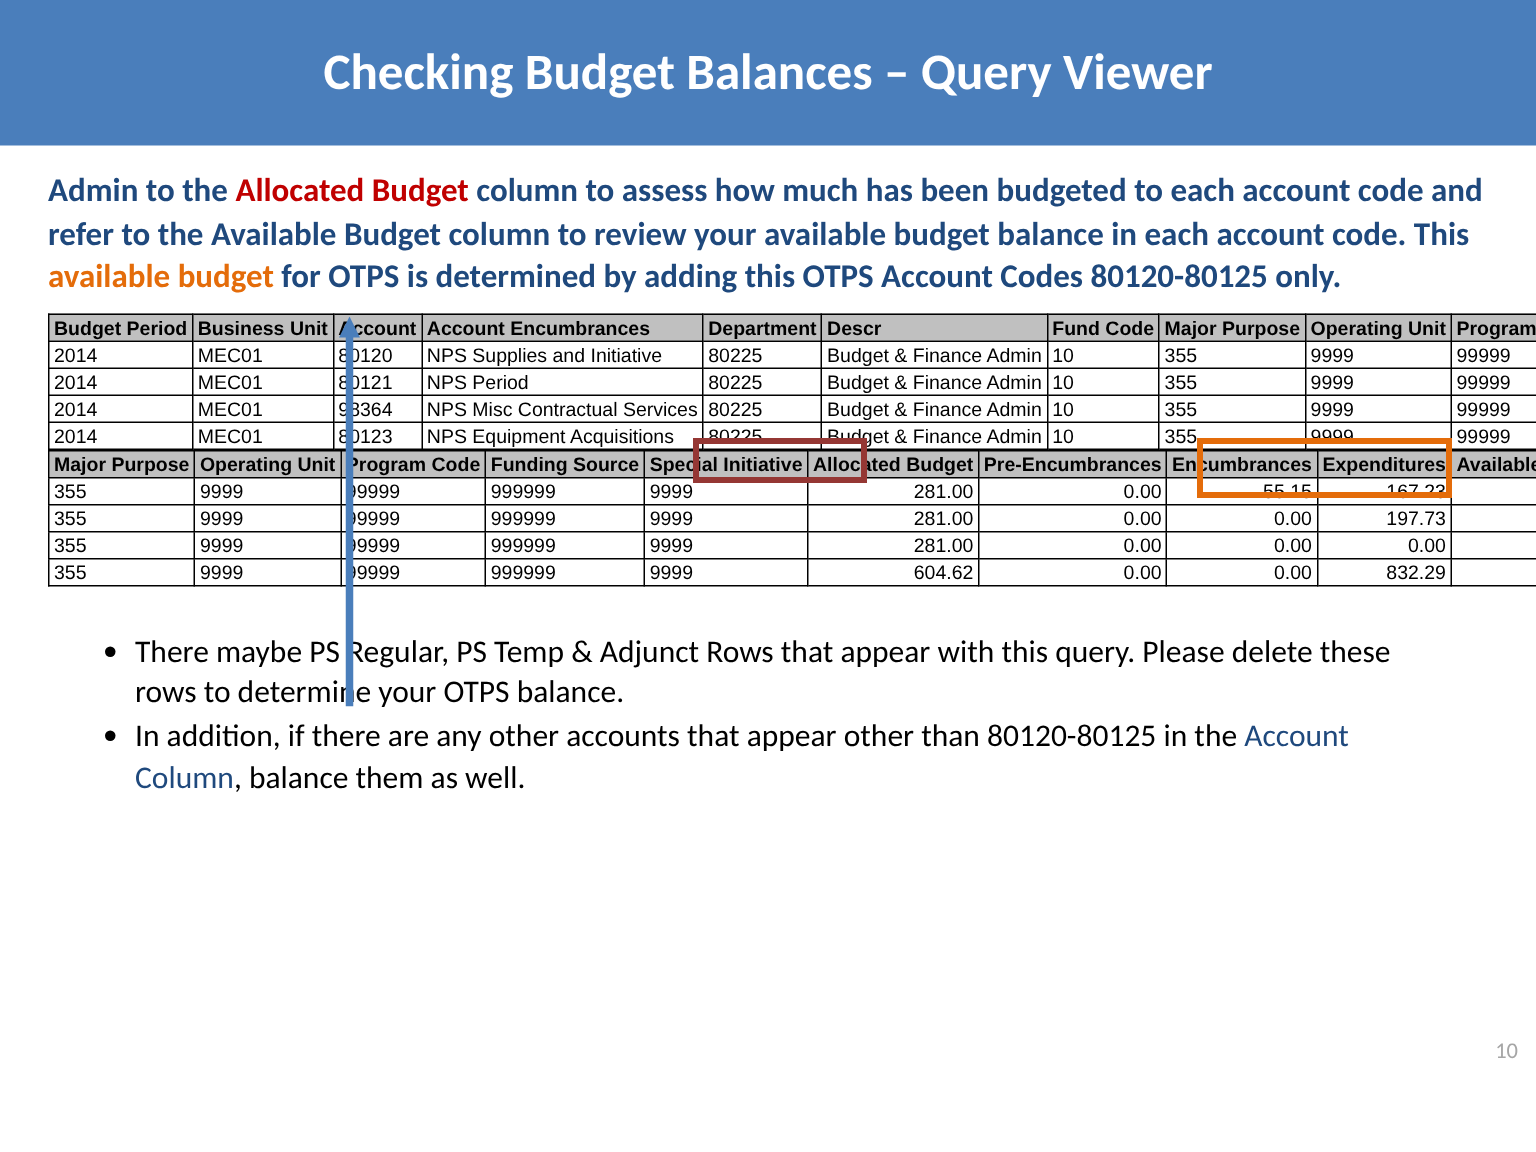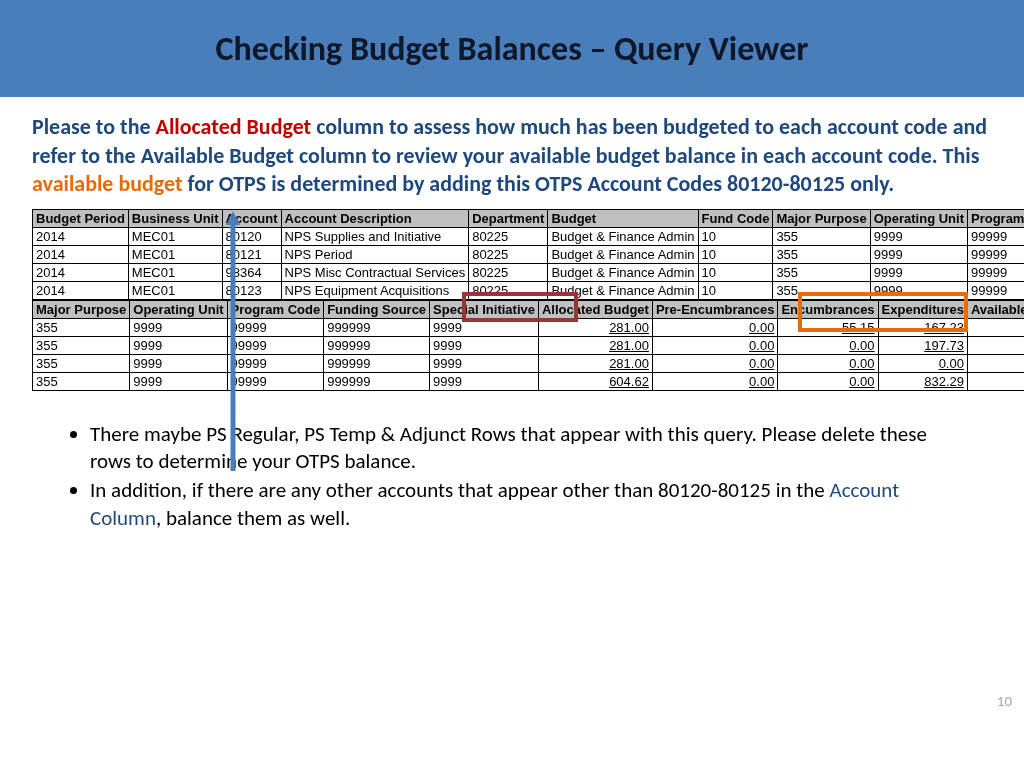--- a/index.html
+++ b/index.html
@@ -6,21 +6,21 @@
   body {
     width: 1024px;
     height: 768px;
     background: #fff;
     font-family: Calibri, Arial, sans-serif;
     position: relative;
     overflow: hidden;
   }
   .header-bar {
     background: #4a7ebb;
-    color: #0f172a;
+    color: #ffffff;
     padding: 28px 0 28px 0;
     text-align: center;
     font-size: 34px;
     font-weight: bold;
     width: 100%;
   }
   .instruction {
     padding: 16px 32px 10px 32px;
     font-size: 22px;
     font-weight: bold;
@@ -95,42 +95,42 @@
   }
   .bullets li { margin-bottom: 2px; list-style-type: disc; }
   .bullets .link { color: #1f497d; }
   .page-num {
     position: absolute;
     right: 12px;
     bottom: 58px;
     color: #a6a6a6;
     font-size: 15px;
   }
-  .table2 td.num { text-align: right; text-decoration: underline; }
+  .table2 td.num { text-align: right; }
 </style>
 </head>
 <body>
 
 <div class="header-bar">Checking Budget Balances – Query Viewer</div>
 
 <div class="instruction">
-  <span>Please to the </span><span class="red">Allocated Budget</span><span> column to assess how much has been budgeted to each account code and refer to the Available Budget column to review your available budget balance in each account code. This </span><span class="orange">available budget</span><span> for OTPS is determined by adding this OTPS Account Codes 80120-80125 only.</span>
+  <span>Admin to the </span><span class="red">Allocated Budget</span><span> column to assess how much has been budgeted to each account code and refer to the Available Budget column to review your available budget balance in each account code. This </span><span class="orange">available budget</span><span> for OTPS is determined by adding this OTPS Account Codes 80120-80125 only.</span>
 </div>
 
 <div class="tables-wrap">
 
   <table>
     <thead>
         <tr>
       <th>Budget Period</th>
       <th>Business Unit</th>
       <th>Account</th>
-      <th>Account Description</th>
+      <th>Account Encumbrances</th>
       <th>Department</th>
-      <th>Budget</th>
+      <th>Descr</th>
       <th>Fund Code</th>
       <th>Major Purpose</th>
       <th>Operating Unit</th>
       <th>Program Code</th>
 
     </tr>
       </thead>
     <tbody id="t1body">
         <tr>
           <td>2014</td>

